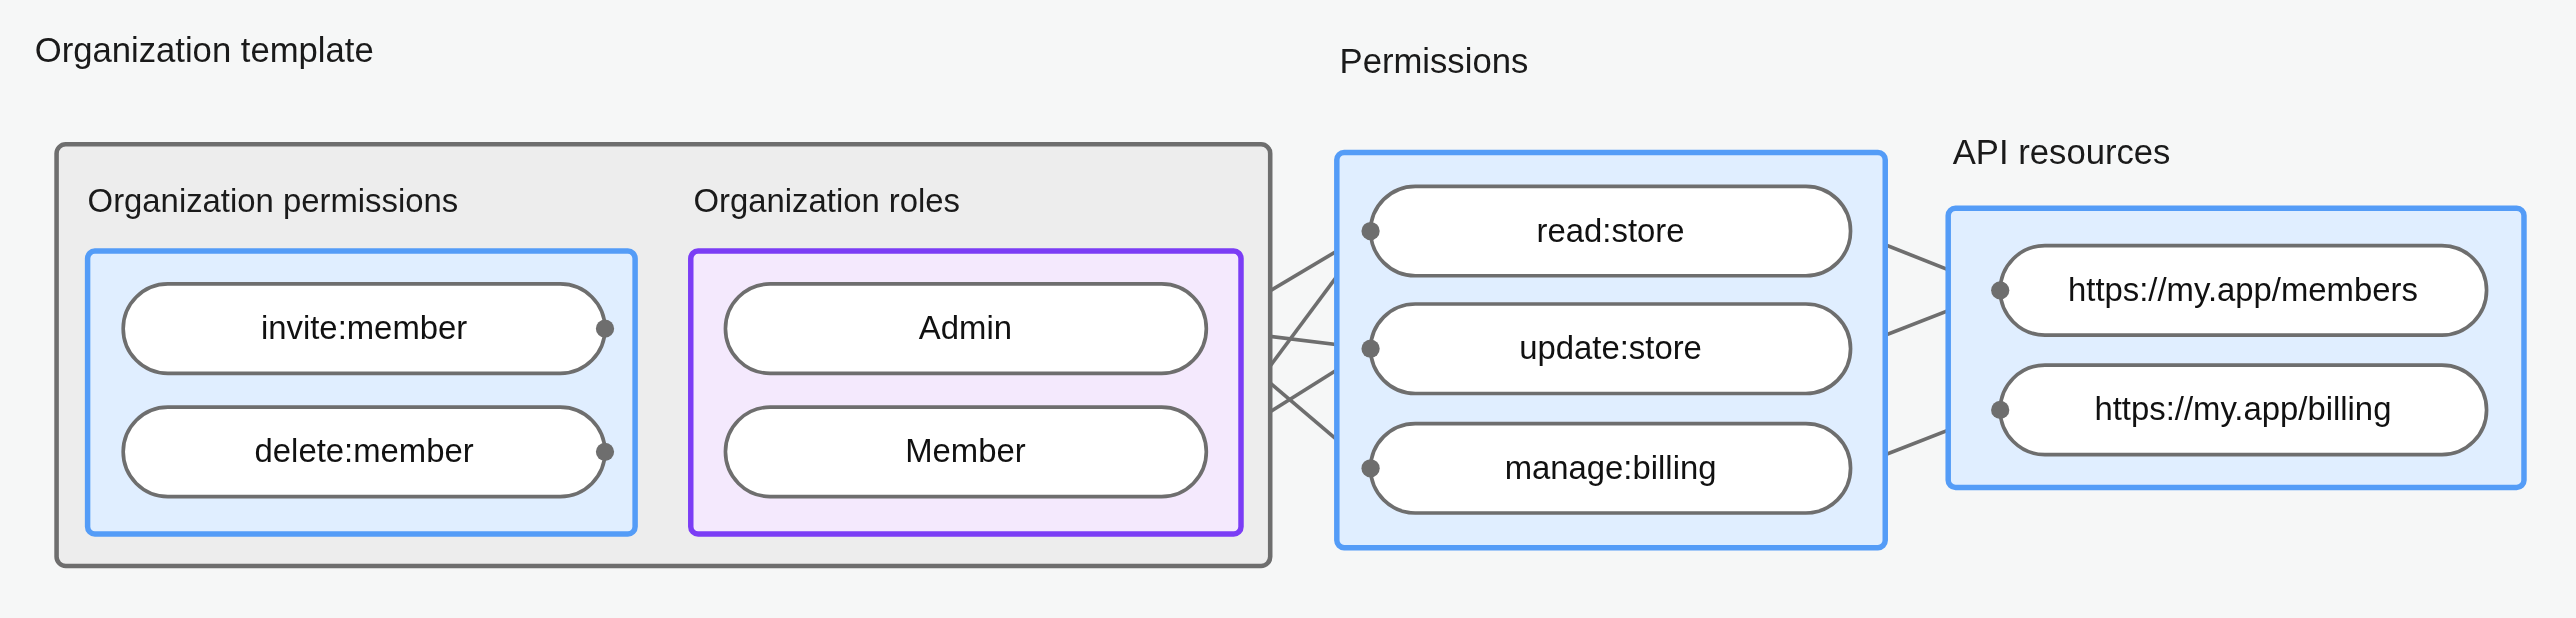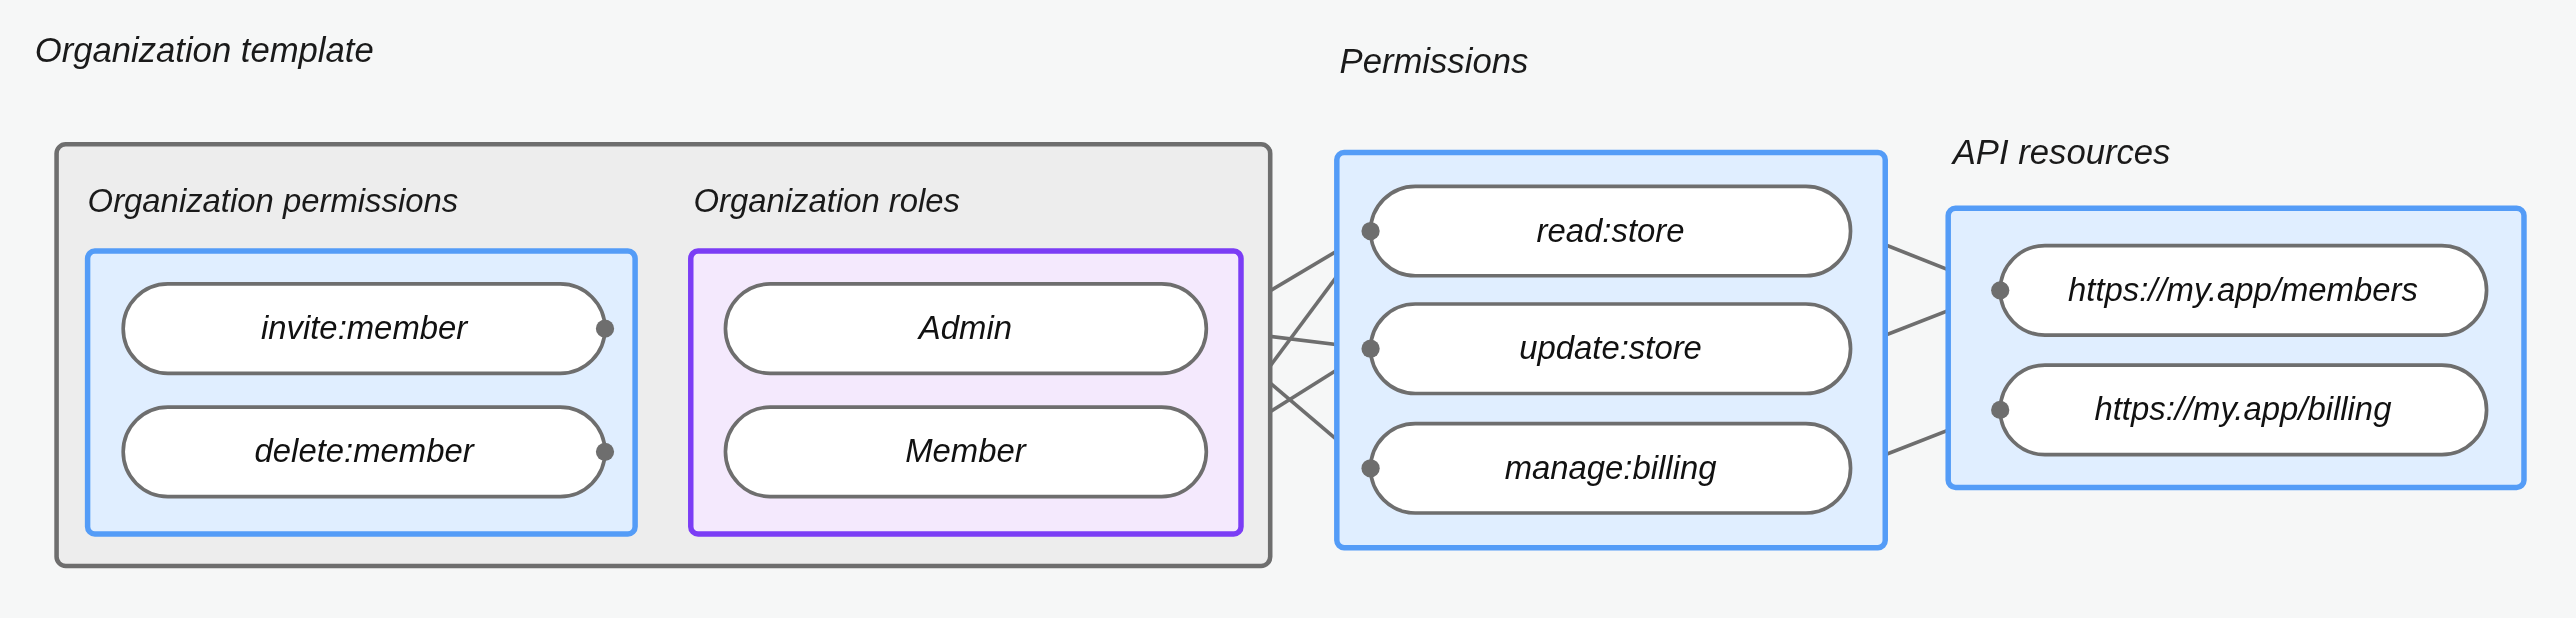--- a/index.html
+++ b/index.html
@@ -11,21 +11,20 @@
     font-family: "Liberation Sans", sans-serif;
     width: 2576px;
     height: 619px;
     overflow: hidden;
   }
   #diagram-root {
     position: relative;
     width: 2576px;
     height: 619px;
     background: #f6f7f7;
-    font-style: italic;
   }
   svg.diagram {
     display: block;
     width: 2576px;
     height: 619px;
   }
   .grp-title {
     font-family: "Liberation Sans", sans-serif;
     font-size: 38px;
     fill: #1a1a1a;

